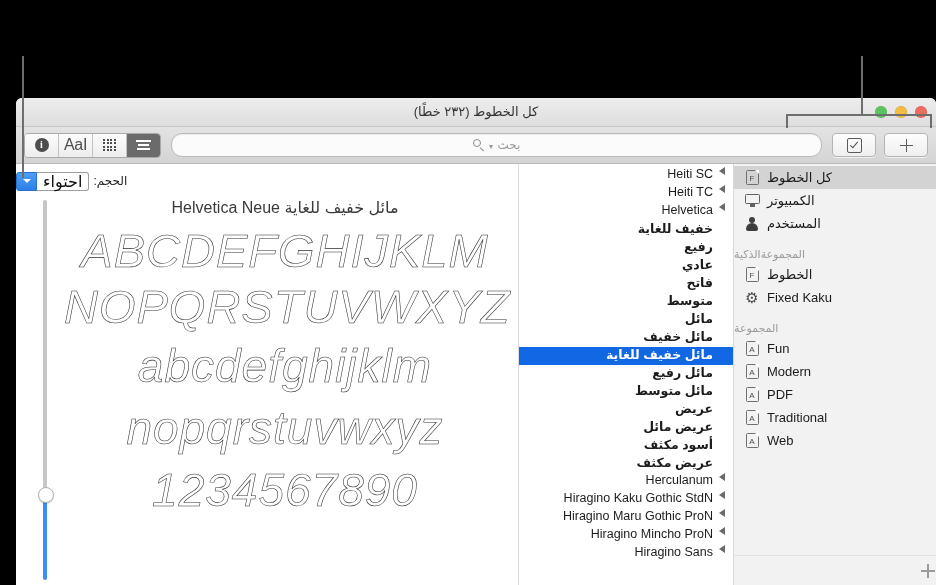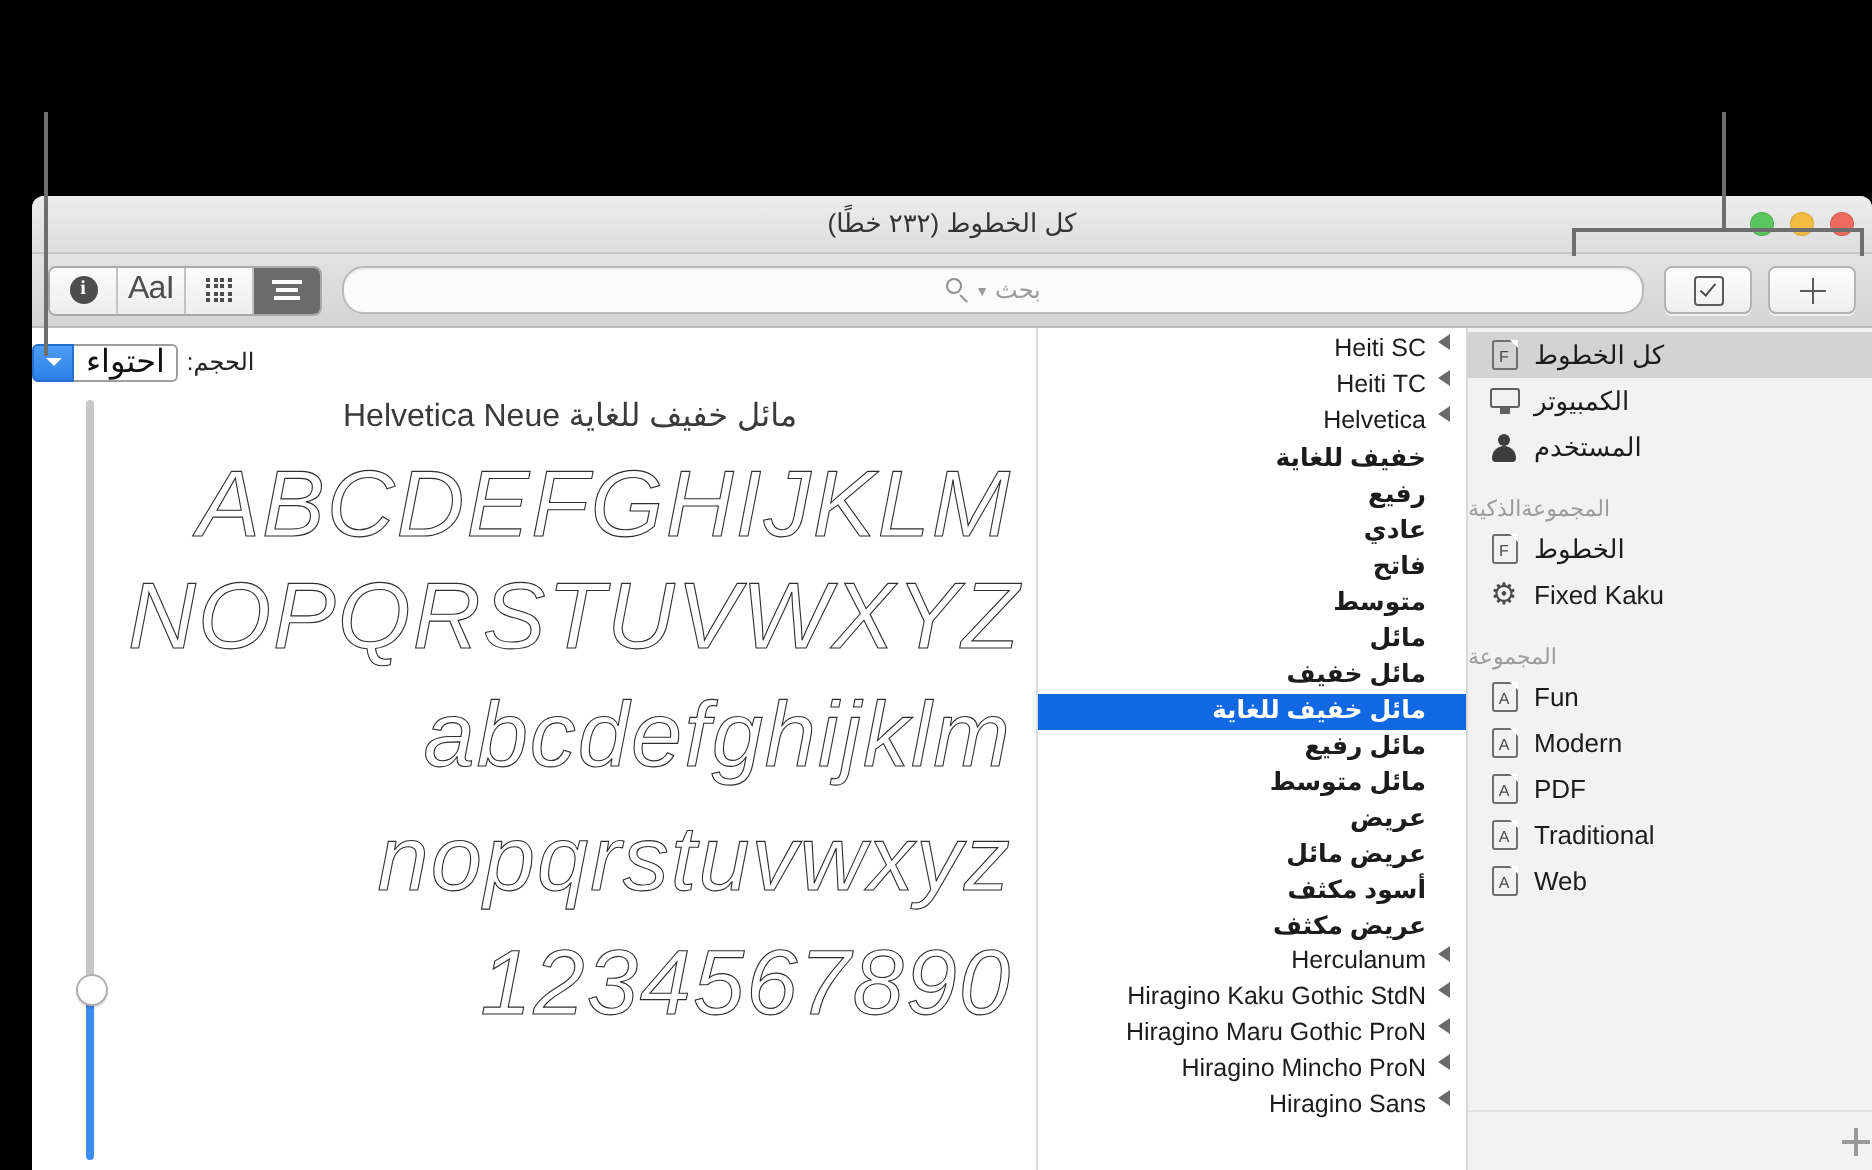--- a/index.html
+++ b/index.html
@@ -547,21 +547,20 @@
   .specimen-line {
     direction: ltr;
     color: #2e2e2e;
     font-family: "Liberation Sans", sans-serif;
     font-style: italic;
     font-weight: 100;
     letter-spacing: 1px;
     white-space: nowrap;
     -webkit-text-stroke: 0.55px #2e2e2e;
     color: transparent;
-    text-align: right;
   }
   #line-upper1 { font-size: 47px; line-height: 56px; }
   #line-upper2 { font-size: 47px; line-height: 56px; }
   #line-lower1 { font-size: 46px; line-height: 62px; }
   #line-lower2 { font-size: 46px; line-height: 62px; }
   #line-digits { font-size: 46px; line-height: 62px; }
 </style>
 </head>
 <body>
 

